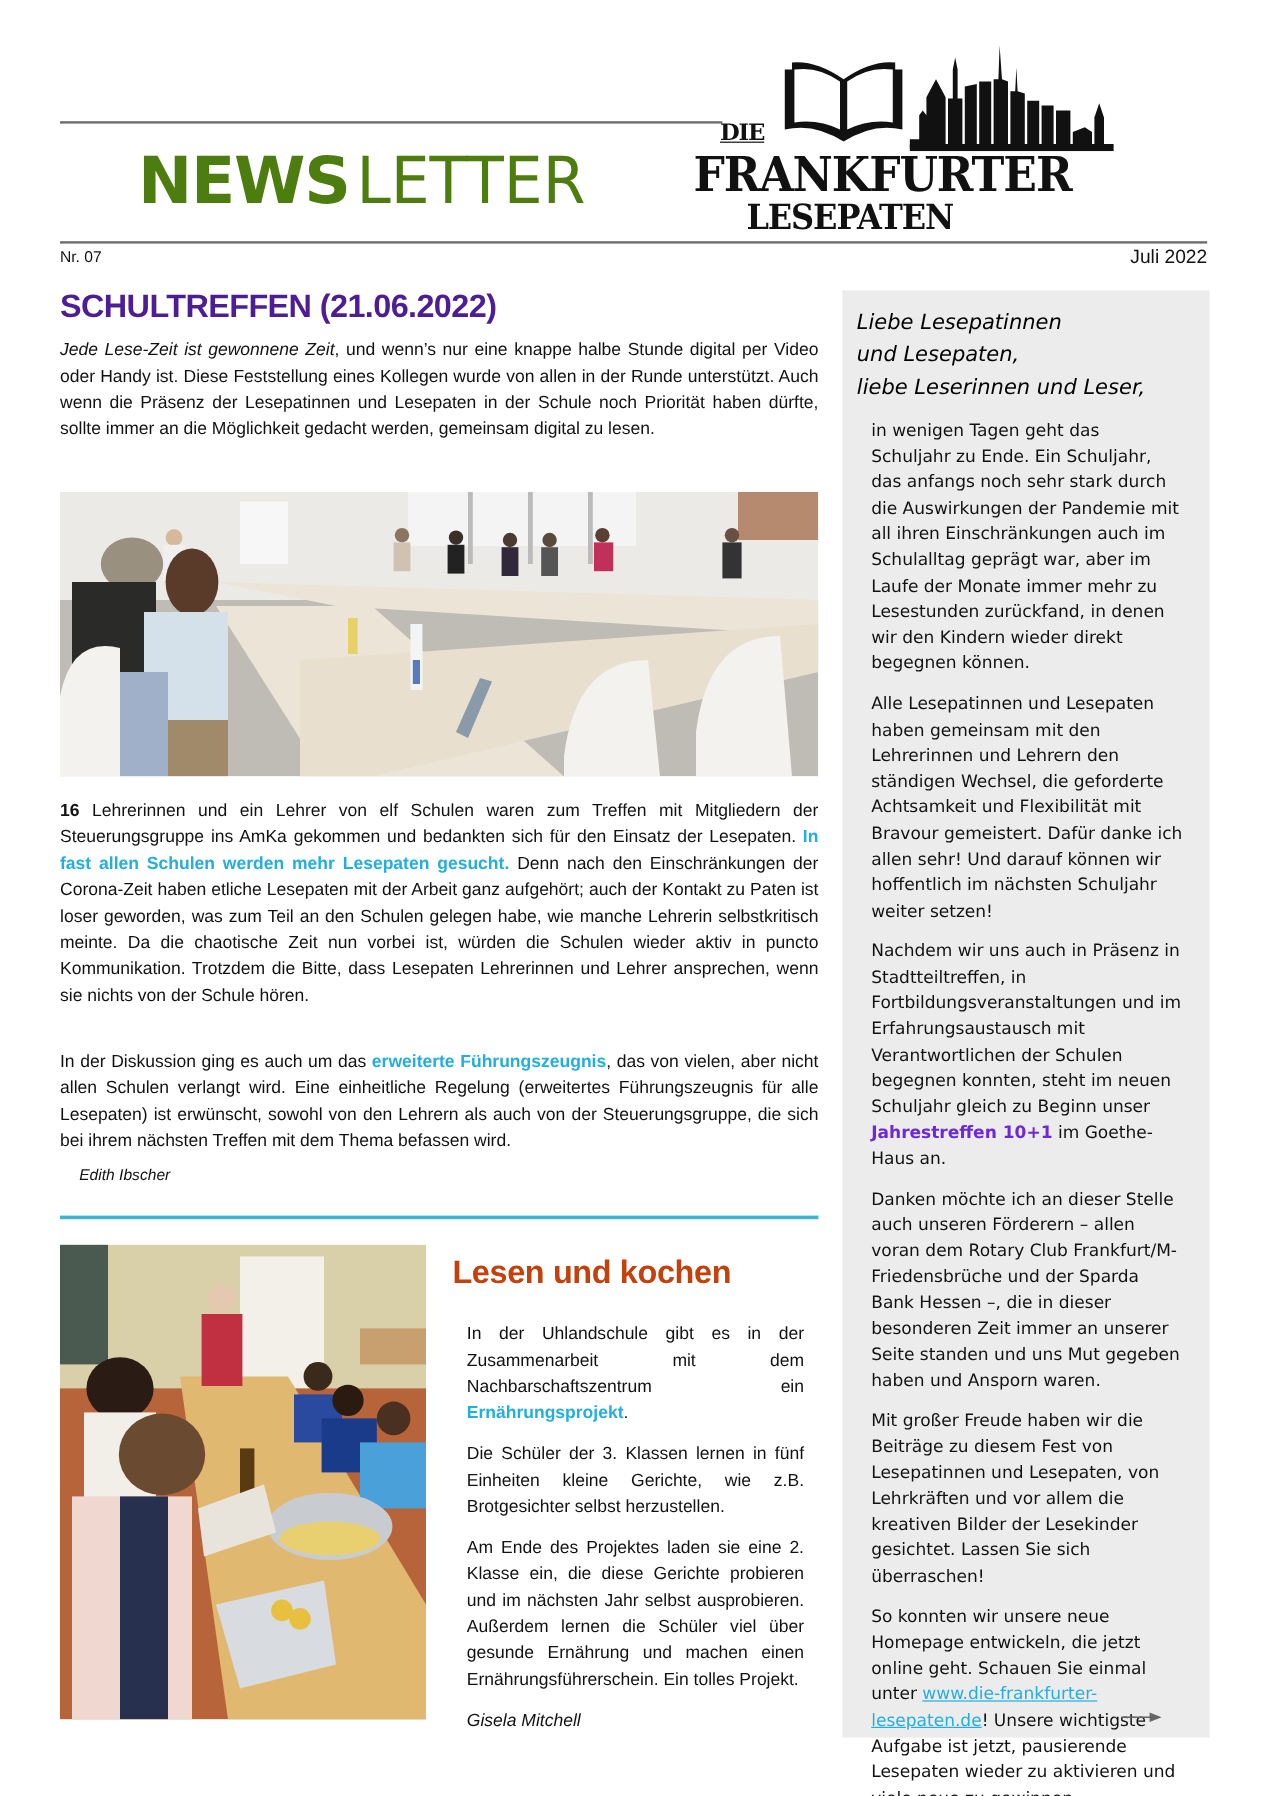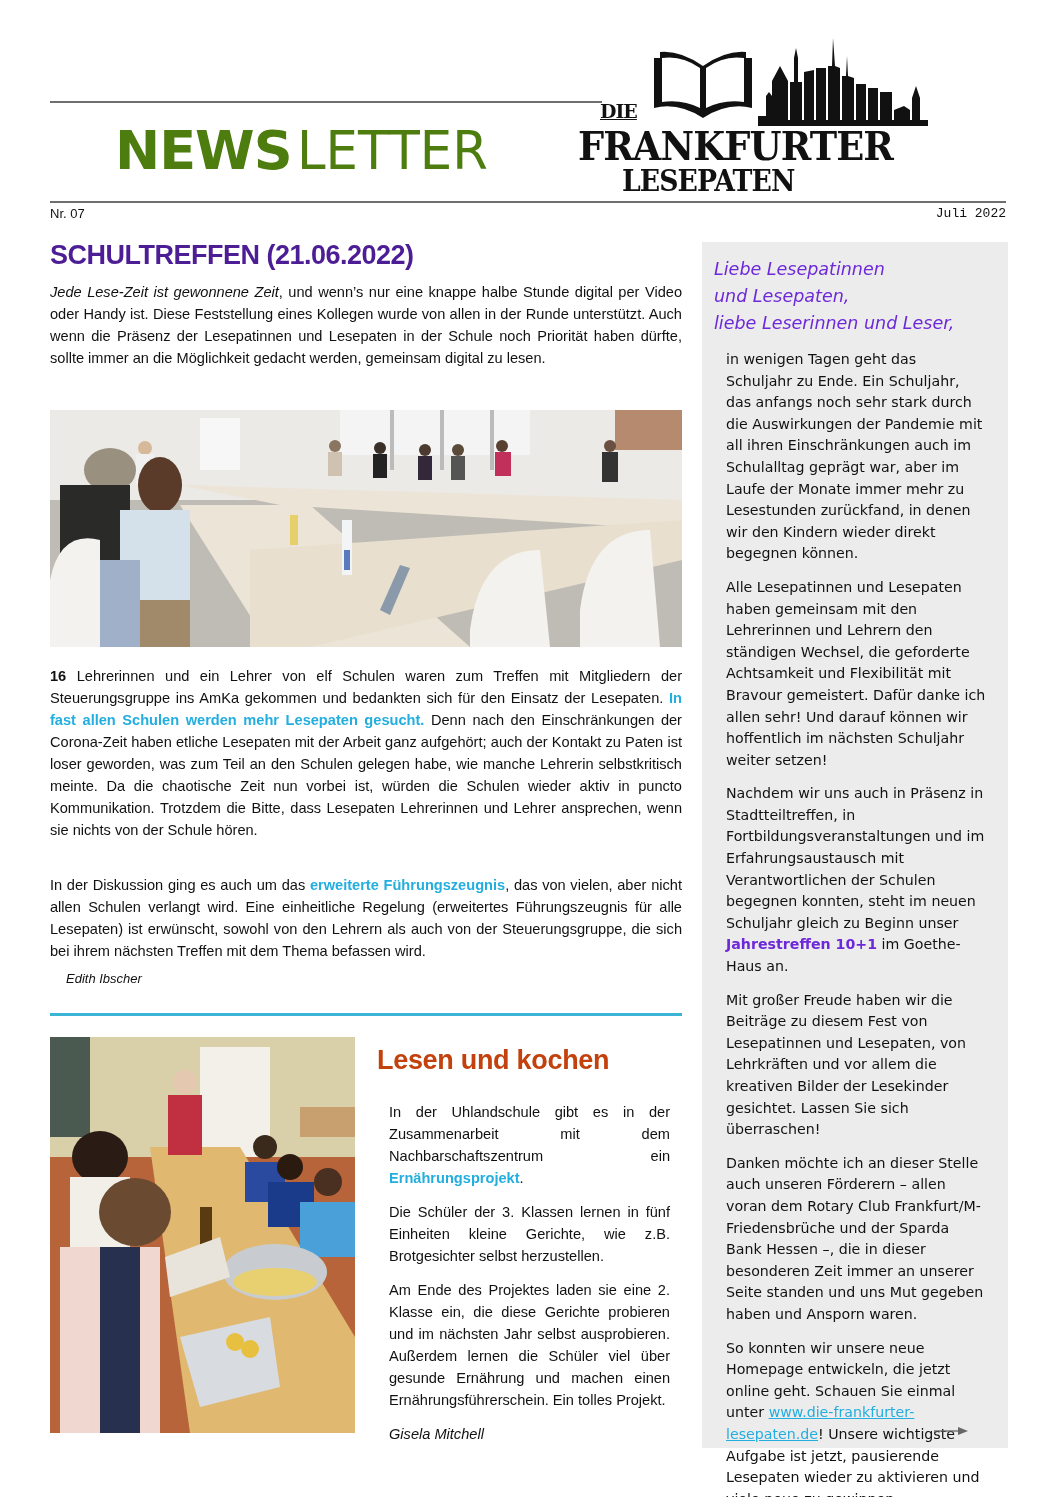--- a/index.html
+++ b/index.html
@@ -8,21 +8,21 @@
 
     .abs { position: absolute; }
 
     
     .rule-top { left: 50px; top: 101px; width: 552px; height: 2px; background: #6e6e6e; }
     .rule-bottom { left: 50px; top: 201px; width: 956px; height: 2px; background: #6e6e6e; }
     .newsletter { left: 115px; top: 120px; font-family: "DejaVu Sans", sans-serif; font-size: 54px; line-height: 62px; letter-spacing: 0px; color: #4d7c0f; }
     .newsletter .news { font-weight: bold; letter-spacing: -1px; }
     .newsletter .letter { font-weight: normal; transform: scaleX(0.95); display: inline-block; }
     .issue-no { left: 50px; top: 206px; font-size: 13px; font-family: "Liberation Sans Narrow", "Liberation Sans", sans-serif; }
-    .issue-date { right: 52px; top: 206px; font-size: 13px; font-family: Liberation Mono, monospace; }
+    .issue-date { right: 52px; top: 206px; font-size: 16px; }
 
     .logo { left: 578px; top: 36px; width: 370px; height: 160px; }
     .logo .die { position: absolute; left: 22px; top: 64px; font-family: "DejaVu Serif", serif; font-weight: bold; font-size: 19px; letter-spacing: -1px; text-decoration: underline; }
     .logo .frankfurter { position: absolute; left: 0; top: 86px; font-family: "DejaVu Serif", serif; font-weight: bold; font-size: 40px; letter-spacing: -1px; transform: scaleX(0.92); transform-origin: left; white-space: nowrap; }
     .logo .lesepaten { position: absolute; left: 44px; top: 128px; font-family: "DejaVu Serif", serif; font-weight: bold; font-size: 29px; letter-spacing: -1px; transform: scaleX(0.92); transform-origin: left; white-space: nowrap; }
 
     
     .h1 { left: 50px; top: 240px; font-size: 27px; font-weight: bold; color: #4c1d95; font-family: "Liberation Sans", sans-serif; letter-spacing: -0.5px; }
     .body-text { font-family: "Liberation Sans Narrow", "Liberation Sans", sans-serif; font-size: 14.6px; line-height: 22px; text-align: justify; color: #111; }
     .p-intro { left: 50px; top: 281px; width: 632px; }
@@ -36,21 +36,21 @@
 
     
     .photo2 { left: 50px; top: 1037px; width: 305px; height: 396px; overflow: hidden; }
     .h2 { left: 377px; top: 1045px; font-size: 27px; font-weight: bold; color: #c2410c; letter-spacing: -0.3px; }
     .p-art2 { left: 377px; top: 1089px; width: 305px; }
     .p-art2 p { margin-bottom: 9px; }
     .sig2 { font-style: italic; }
 
     
     .sidebar { left: 702px; top: 242px; width: 306px; height: 1206px; background: #ececec; padding: 14px 10px 0 12px; }
-    .sb-greet { font-family: "DejaVu Sans", sans-serif; font-style: italic; font-size: 17.5px; line-height: 27px; color: #6d28d9; }
+    .sb-greet { font-family: "DejaVu Sans", sans-serif; font-style: italic; font-size: 17.5px; line-height: 27px; color: #000000; }
     .sb-text { font-family: "DejaVu Sans", sans-serif; font-size: 14.2px; line-height: 21.6px; color: #111; }
     .sb-text p { margin-bottom: 9px; }
     .sb-link { color: #23aee0; text-decoration: underline; }
     .sb-strong { color: #6d28d9; font-weight: bold; }
     .sb-arrow { position: absolute; right: 40px; bottom: 12px; width: 34px; height: 10px; }
 
     p { margin: 12px; }
   </style>
 </head>
 <body>
@@ -191,22 +191,22 @@
 <aside class="abs sidebar">
   <div class="sb-greet">
     <div>Liebe Lesepatinnen</div>
     <div>und Lesepaten,</div>
     <div>liebe Leserinnen und Leser,</div>
   </div>
   <div class="sb-text">
     <p>in wenigen Tagen geht das Schuljahr zu Ende. Ein Schuljahr, das anfangs noch sehr stark durch die Auswirkungen der Pandemie mit all ihren Einschränkungen auch im Schulalltag geprägt war, aber im Laufe der Monate immer mehr zu Lesestunden zurückfand, in denen wir den Kindern wieder direkt begegnen können.</p>
     <p>Alle Lesepatinnen und Lesepaten haben gemeinsam mit den Lehrerinnen und Lehrern den ständigen Wechsel, die geforderte Achtsamkeit und Flexibilität mit Bravour gemeistert. Dafür danke ich allen sehr! Und darauf können wir hoffentlich im nächsten Schuljahr weiter setzen!</p>
     <p><span>Nachdem wir uns auch in Präsenz in Stadtteiltreffen, in Fortbildungsveranstaltungen und im Erfahrungsaustausch mit Verantwortlichen der Schulen begegnen konnten, steht im neuen Schuljahr gleich zu Beginn unser </span><span class="sb-strong">Jahrestreffen 10+1</span><span> im Goethe-Haus an.</span></p>
+    <p>Danken möchte ich an dieser Stelle auch unseren Förderern – allen voran dem Rotary Club Frankfurt/M-Friedensbrüche und der Sparda Bank Hessen –, die in dieser besonderen Zeit immer an unserer Seite standen und uns Mut gegeben haben und Ansporn waren.</p>
     <p>Mit großer Freude haben wir die Beiträge zu diesem Fest von Lesepatinnen und Lesepaten, von Lehrkräften und vor allem die kreativen Bilder der Lesekinder gesichtet. Lassen Sie sich überraschen!</p>
-    <p>Danken möchte ich an dieser Stelle auch unseren Förderern – allen voran dem Rotary Club Frankfurt/M-Friedensbrüche und der Sparda Bank Hessen –, die in dieser besonderen Zeit immer an unserer Seite standen und uns Mut gegeben haben und Ansporn waren.</p>
     <p style="margin-bottom:0"><span>So konnten wir unsere neue Homepage entwickeln, die jetzt online geht. Schauen Sie einmal unter </span><a class="sb-link">www.die-frankfurter-lesepaten.de</a><span>! Unsere wichtigste Aufgabe ist jetzt, pausierende Lesepaten wieder zu aktivieren und viele neue zu gewinnen.</span></p>
     <p class="sb-strong">Die Schulen brauchen uns!</p>
   </div>
   <svg class="sb-arrow" viewBox="0 0 34 10">
     <line x1="0" y1="5" x2="26" y2="5" stroke="#666" stroke-width="1.3"></line>
     <polygon points="24,1 34,5 24,9" fill="#666"></polygon>
   </svg>
 </aside>
 
 </body></html>

